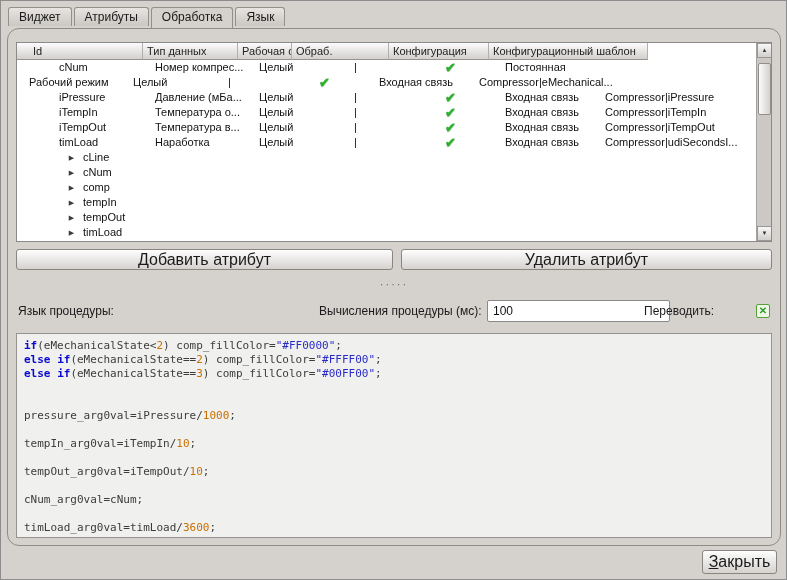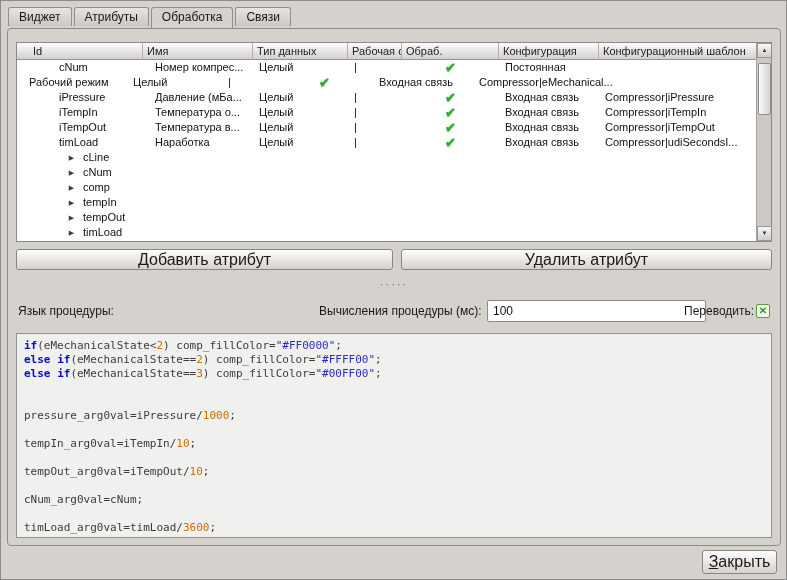--- a/index.html
+++ b/index.html
@@ -13,21 +13,21 @@
   .tabbar { position:absolute; left:7px; top:6px; height:21px; display:flex;
             align-items:flex-start; z-index:3; }
   .tab { height:19px; padding:0 10px; line-height:18px; font-size:12px; color:#1a1a1a;
          background:linear-gradient(#e7e4e1,#cbc7c3); border:1px solid #938f8b;
          border-bottom:none; border-top-left-radius:3px; border-top-right-radius:3px;
          margin-right:2px; white-space:nowrap; }
   .tab.active { height:21px; margin-bottom:-1px; background:#d5d1cd; position:relative; z-index:4; }
 
   
   .frame { position:absolute; left:6px; top:27px; width:774px; height:518px;
-           background:#d5d1cd; border:1px solid #8f8b87; border-radius:4px; z-index:2;padding-left:48px; }
+           background:#d5d1cd; border:1px solid #8f8b87; border-radius:12px; z-index:2;padding-left:48px; }
 
   
   .table { position:absolute; left:8px; top:13px; width:756px; height:200px;
            background:#ffffff; border:1px solid #8a8a8a; overflow:hidden; }
   .thead { position:absolute; left:0; top:0; width:741px; height:17px; display:flex; }
   .th { background:linear-gradient(#fcfcfc,#d3d0cd); border-right:1px solid #b2afac;
         border-bottom:1px solid #979390; font-size:11px; color:#222; line-height:16px;
         padding-left:4px; overflow:hidden; white-space:nowrap; flex:none; }
   .th.col-0 { padding-left:16px; }
   .tbody { position:absolute; left:0; top:17px; width:741px; height:183px;
@@ -64,28 +64,28 @@
          text-align:center; line-height:19px; overflow:hidden; white-space:nowrap; }
   #btn-add { left:8px; top:220px; width:377px; }
   #btn-del { left:393px; top:220px; width:371px; }
 
   .splitter { position:absolute; top:250px; left:0; width:100%; text-align:center;
               color:#6e6a66; font-size:11px; letter-spacing:2px; line-height:10px; }
 
   
   .plabel { position:absolute; top:271px; height:22px; line-height:22px;
             font-size:12px; color:#1a1a1a; white-space:nowrap; }
-  #lbl-lang { left:10px; } #lbl-calc { left:311px; } #lbl-translate { left:676px; }
+  #lbl-lang { left:10px; } #lbl-calc { left:311px; } #lbl-translate { left:636px; }
   .combo { position:absolute; left:114px; top:271px; width:184px; height:22px;
            display:flex; align-items:center; background:linear-gradient(#fdfdfd,#dcd9d6);
            border:1px solid #898581; border-radius:3px; font-size:12px; padding-left:6px; }
   .combo-text { overflow:hidden; white-space:nowrap; }
   .combo-arrow { margin-left:auto; width:17px; flex:none; text-align:center;
                  font-size:8px; color:#333; border-left:1px solid #b5b2af; line-height:20px; }
-  .lineedit { position:absolute; left:479px; top:271px; width:219px; height:22px;
+  .lineedit { position:absolute; left:479px; top:271px; width:183px; height:22px;
               border:1px solid #8a8a8a; border-radius:2px; background:#fff;
               font-family:"Liberation Sans",sans-serif; font-size:12px; padding:0 5px; color:#111; }
   .checkbox { position:absolute; left:748px; top:275px; width:14px; height:14px;
               background:#eef6e8; border:1px solid #55a038; border-radius:2px;
               color:#2f9a23; font-size:10px; font-weight:bold; text-align:center;
               line-height:12px; }
 
   
   .code { position:absolute; left:8px; top:304px; width:756px; height:205px;
           background:#f0f0ee; border:1px solid #969290; padding:5px 7px;
@@ -101,29 +101,28 @@
 </style>
 </head>
 <body>
 
 <div class="window">
 
   <div class="tabbar">
       <div class="tab">Виджет</div>
       <div class="tab">Атрибуты</div>
       <div class="tab active">Обработка</div>
-      <div class="tab">Связи</div>
+      <div class="tab">Язык</div>
     </div>
 
   <div class="frame">
 
     <div class="table">
       <div class="thead">
           <div class="th col-0">Id</div>
-          <div class="th col-1">Имя</div>
           <div class="th col-2">Тип данных</div>
           <div class="th col-3">Рабочая область</div>
           <div class="th col-4">Обраб.</div>
           <div class="th col-5">Конфигурация</div>
           <div class="th col-6">Конфигурационный шаблон</div>
         </div>
       <div class="tbody">
           <div class="tr attr-row">
             <div class="td col-0 child-indent">cNum</div>
             <div class="td col-1">Номер компрес...</div>

